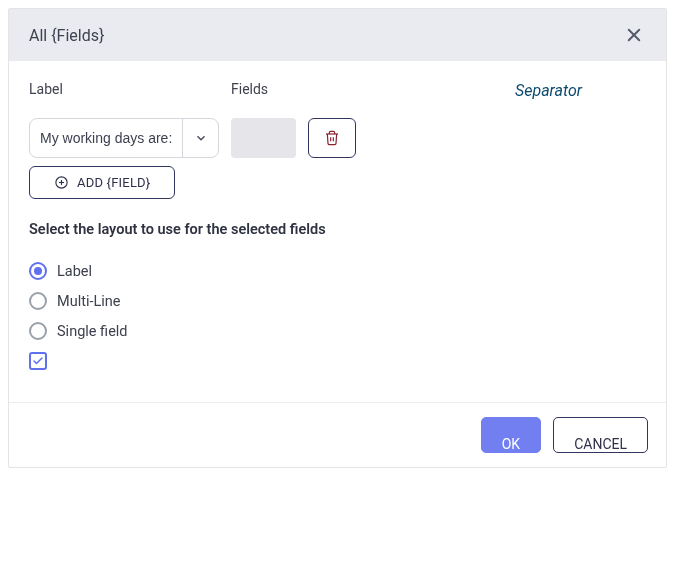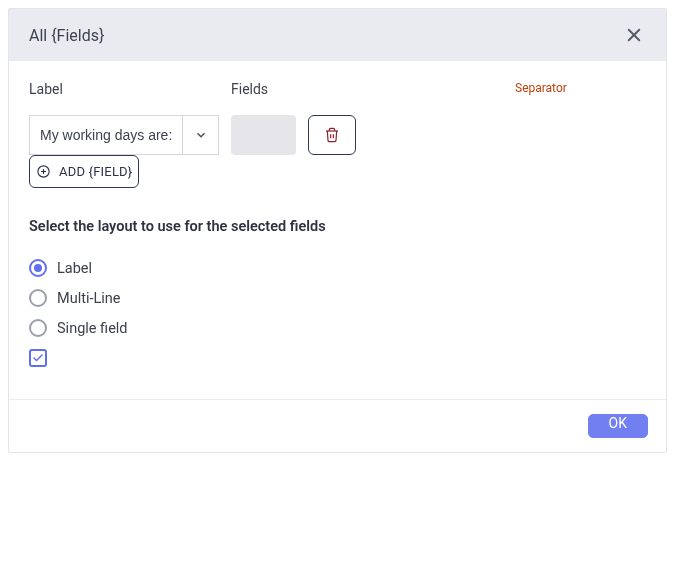--- a/index.html
+++ b/index.html
@@ -41,38 +41,38 @@
   .close-btn svg { width: 18px; height: 18px; }
   .dialog-body {
     padding: 20px;
   }
   .section-heading {
     font-weight: 600;
     color: #2f3240;
     margin: 0 0 24px 0;
     font-size: 14.5px;
   }
-  .section-heading.mt { margin-top: 30px; }
+  .section-heading.mt { margin-top: 22px; }
   .field-row-header {
     display: flex;
     gap: 12px;
     margin-bottom: 18px;
   }
   .col-label-hdr { width: 190px; color:#40434f; font-size:14px; }
   .col-field-hdr { width: 272px; color:#40434f; font-size:14px; }
-  .col-sep-hdr   { width: 65px; color:#c2410c; font-size:12px; }
+  .col-sep-hdr   { width: 65px; color:#0c4a6e; font-size:16px;font-style:italic; }
   .field-row {
     display: flex;
     gap: 12px;
     align-items: center;
   }
   .combo {
     position: relative;
     border: 1px solid #d6d6dc;
-    border-radius: 0;
+    border-radius: 8px;
     height: 40px;
     display: flex;
     align-items: center;
     background: #fff;
   }
   .combo-input {
     border: none;
     outline: none;
     padding: 0 10px;
     font-size: 14px;
@@ -107,24 +107,24 @@
     border: 1.5px solid #32355e;
     border-radius: 6px;
     display: flex;
     align-items: center;
     justify-content: center;
     cursor: pointer;
     background:#fff;
   }
   .delete-btn svg { width: 16px; height: 18px; }
   .add-field-btn {
-    margin-top: 0;
+    margin-top: 8px;
     border: 1.5px solid #32355e;
     border-radius: 6px;
-    padding: 8px 6px;
+    padding: 8px 24px;
     display: inline-flex;
     align-items: center;
     gap: 8px;
     font-size: 13px;
     color: #2e314a;
     cursor: pointer;
     background:#fff;
     letter-spacing: 0.2px;
   }
   .add-field-btn svg { width: 15px; height: 15px; }
@@ -157,26 +157,26 @@
   .checkbox-box svg { width:12px; height:12px; }
   .option-label { color:#3d404d; font-size:14.5px; }
   .dialog-footer {
     border-top: 1px solid #ececef;
     padding: 14px 18px;
     display: flex;
     justify-content: flex-end;
     gap: 12px;
   }
   .btn {
-    height: 24px;
+    height: 36px;
     padding: 0 20px;
     border-radius: 5px;
     font-size: 14px;
     cursor: pointer;
-    display:inline-flex; align-items:flex-start; justify-content:center;
+    display:inline-flex; align-items:flex-end; justify-content:center;
   }
   .btn-primary {
     background: #727ff0;
     color: #fff;
     border: 1px solid #727ff0;
   }
   .btn-secondary {
     background: #fff;
     color: #2f3248;
     border: 1.5px solid #32355e;
@@ -264,15 +264,18 @@
           </svg>
       </div>
     </div>
 
   </div>
 
   <div class="dialog-footer">
     <div class="btn btn-primary">
       <span>OK</span>
     </div>
+    <div class="btn btn-secondary">
+      <span>CANCEL</span>
+    </div>
   </div>
 
 </div>
 
 </body></html>

